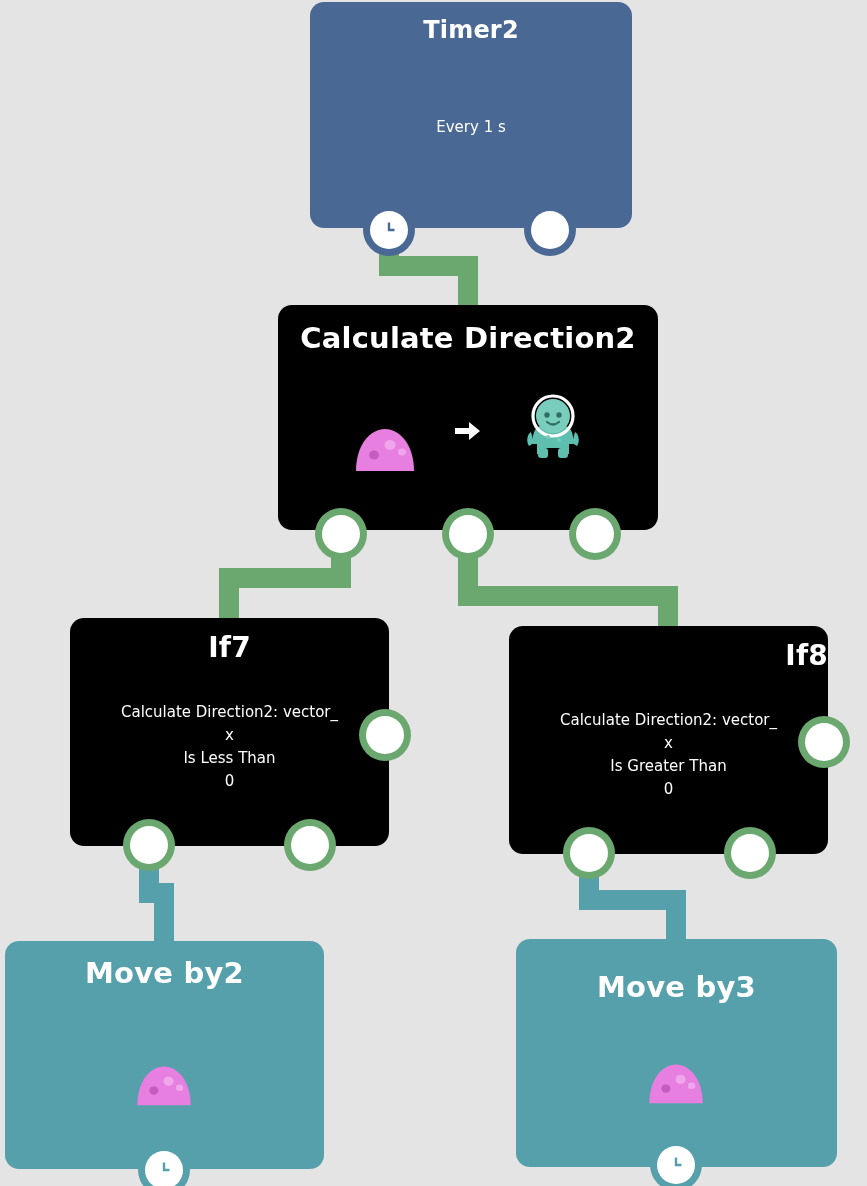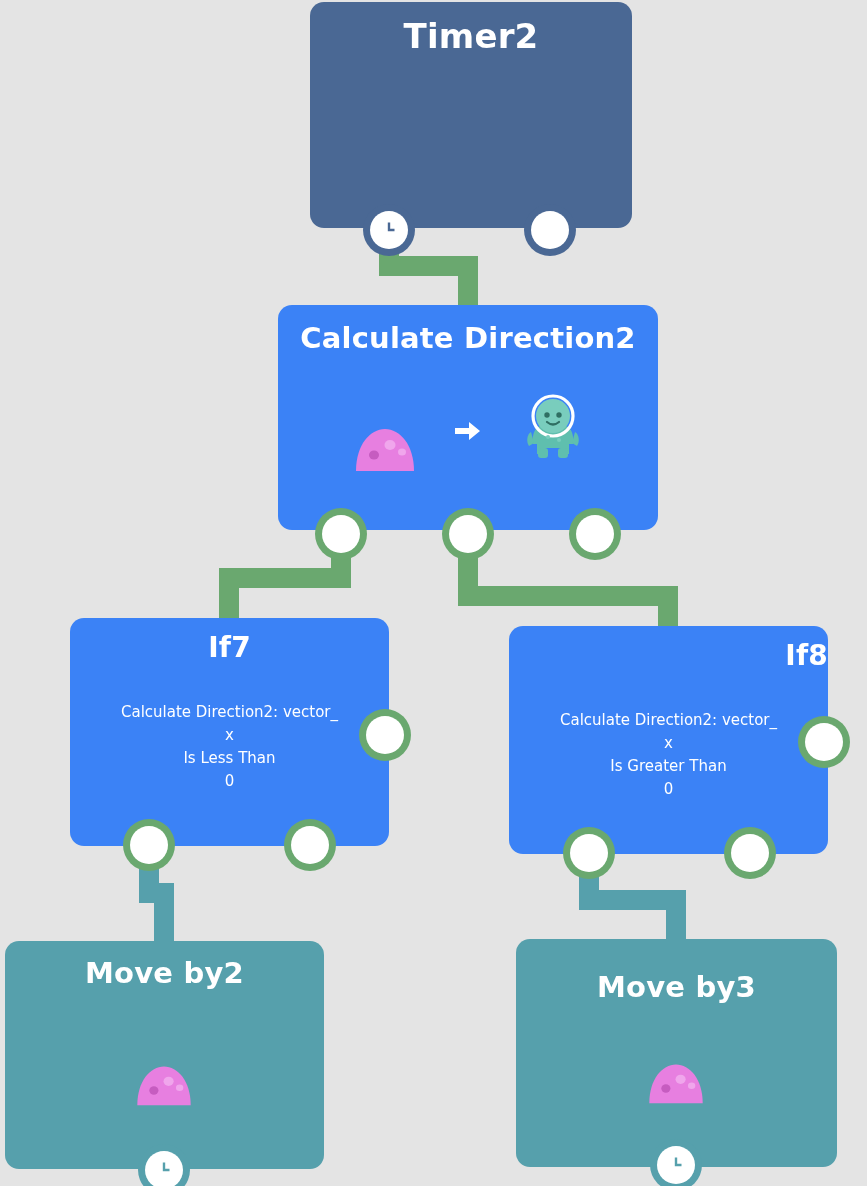--- a/index.html
+++ b/index.html
@@ -62,21 +62,21 @@
     display: flex;
     align-items: center;
     justify-content: center;
   }
   .port.ring-blue  { box-shadow: 0 0 0 7px #4a6894; }
   .port.ring-green { box-shadow: 0 0 0 7px #6aa86f; }
   .port.ring-teal  { box-shadow: 0 0 0 7px #56a0ac; }
   .port svg { display: block; }
   
   .n-timer { background: #4a6894; }
-  .n-green { background: #3b82f6; }
+  .n-green { background: #000000; }
   .n-teal  { background: #56a0ac; padding-left: 32px; }
   
   .sprite {
     position: absolute;
     z-index: 4;
   }
   .arrow-icon {
     position: absolute;
     z-index: 4;
   }
@@ -93,21 +93,22 @@
     <path d="M 341,534 L 341,578 L 229,578 L 229,628" fill="none" stroke="#6aa86f" stroke-width="20" stroke-linecap="square"></path>
 
     <path d="M 468,534 L 468,596 L 668,596 L 668,636" fill="none" stroke="#6aa86f" stroke-width="20" stroke-linecap="square"></path>
 
     <path d="M 149,845 L 149,893 L 164,893 L 164,950" fill="none" stroke="#56a0ac" stroke-width="20" stroke-linecap="square"></path>
 
     <path d="M 589,853 L 589,900 L 676,900 L 676,948" fill="none" stroke="#56a0ac" stroke-width="20" stroke-linecap="square"></path>
   </svg>
 
   <div class="node n-timer" style="left:310px; top:2px; width:322px; height:226px;">
-    <div class="node-title" style="top:14px; font-size:34px;">Timer2</div>
+    <div class="node-title" style="top:14px; font-size:24px;">Timer2</div>
+    <div class="node-sub" style="top:115px;">Every 1 s</div>
   </div>
 
   <div class="port ring-blue" style="left:370px; top:211px;">
     <svg width="24" height="24" viewBox="0 0 24 24">
       <circle cx="12" cy="12" r="11.5" fill="#ffffff"></circle>
       <path d="M12 4.5 L12 12 L17.5 12" stroke="#4a6894" stroke-width="2.4" fill="none" stroke-linecap="butt"></path>
     </svg>
   </div>
   <div class="port ring-blue" style="left:531px; top:211px;"></div>
 

